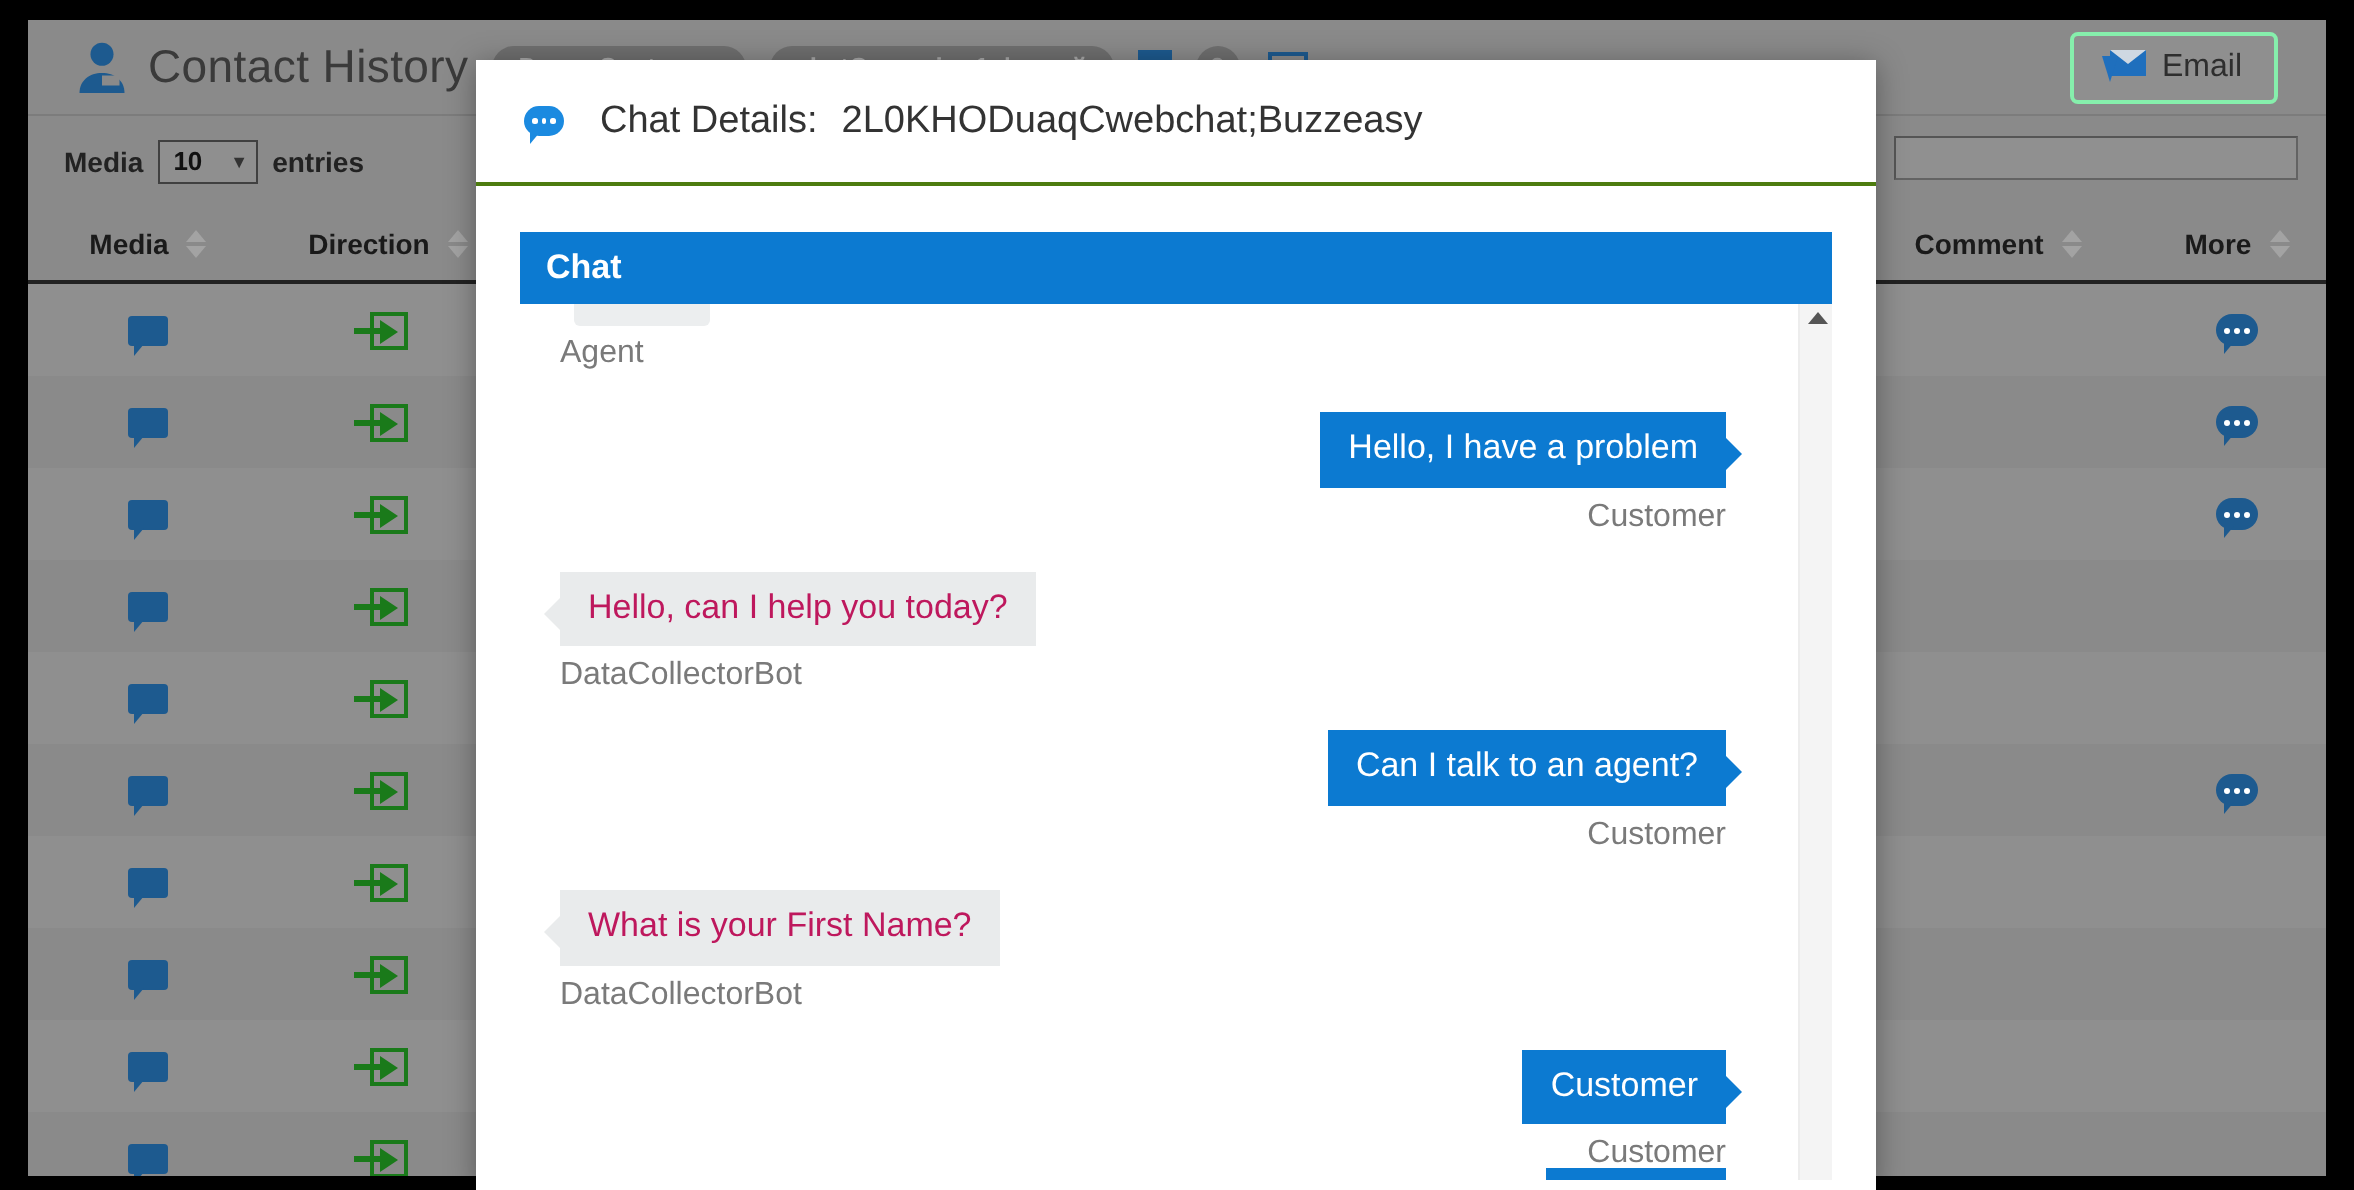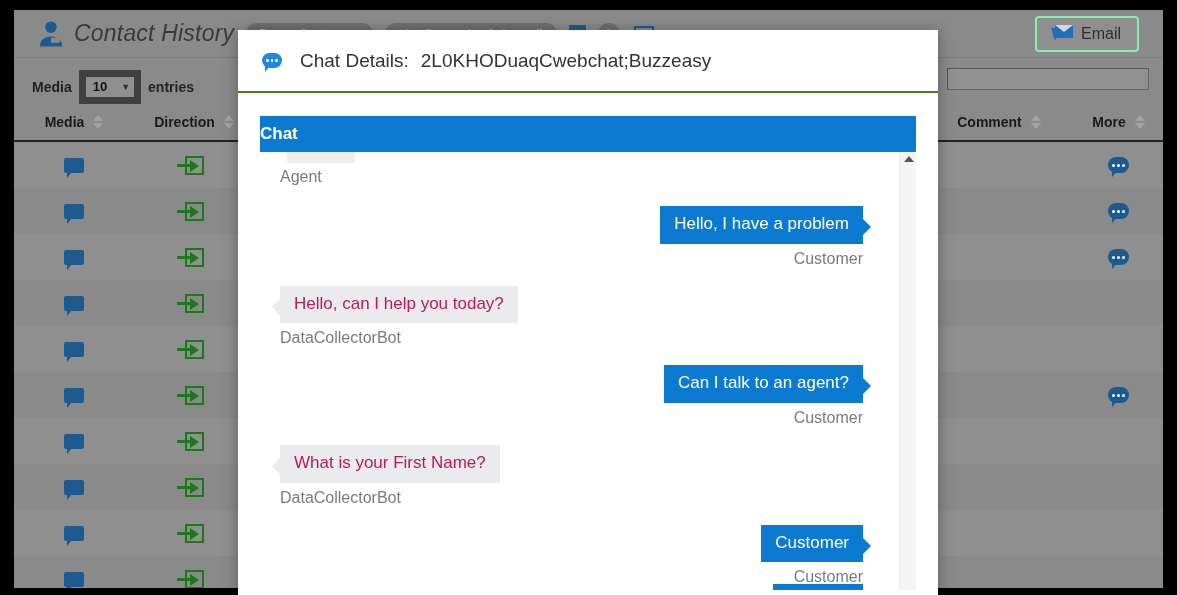--- a/index.html
+++ b/index.html
@@ -32,21 +32,21 @@
     position: absolute; left: 0; top: 0;
     width: 1149px; height: 48px;
     background: #8a8a8a;
     display: flex; align-items: center;
     padding: 0 12px;
     border-bottom: 1px solid #7c7c7c;
   }
   .user-icon { width: 30px; height: 30px; margin: 0 8px 0 10px; flex: 0 0 auto; }
   .page-title {
     font-size: 23px; color: #3a3a3a; font-weight: 400;
-    letter-spacing: .2px; white-space: nowrap; font-style: italic;
+    letter-spacing: .2px; white-space: nowrap;
   }
   .tag {
     margin-left: 12px;
     background: #6f6f6f; color: #a9a9a9;
     border-radius: 11px;
     padding: 3px 13px 4px 13px;
     font-size: 13px; font-weight: bold;
     white-space: nowrap;
   }
   .hdr-sq {
@@ -105,21 +105,21 @@
   .controls {
     position: absolute; left: 0; top: 48px;
     width: 1149px; height: 46px;
   }
   .show-entries {
     position: absolute; left: 18px; top: 12px;
     display: flex; align-items: center; gap: 7px;
     font-size: 14px; font-weight: bold; color: #222;
   }
   .sel-box {
-    border: 7px solid #404040;
+    border: 1px solid #404040;
     background: #8f8f8f;
     padding: 2px 4px 3px 7px;
     display: flex; align-items: center; gap: 14px;
     font-size: 13px; font-weight: bold; color: #111;
   }
   .sel-box .car { font-size: 9px; color: #333; }
   .search-wrap {
     position: absolute; right: 14px; top: 10px;
     display: flex; align-items: center; gap: 8px;
     font-size: 14px; font-weight: bold; color: #222;
@@ -222,20 +222,21 @@
     border-bottom: 6px solid transparent;
   }
   .mh-title { font-size: 19px; color: #333; display: flex; gap: 12px; }
   .mh-title .lbl { color: #333; }
   .mh-title .val { color: #333; text-align: right; }
 
   .chatbar {
     margin: 23px 22px 0 22px;
     height: 36px; background: #0c7ad1;
     display: flex; align-items: center;
+    padding-left: 13px;
     color: #fff; font-size: 17px; font-weight: bold;
   }
   .chatpane {
     position: relative;
     margin: 0 22px;
     height: 438px;
     overflow: hidden;
     background: #fff;
   }
   .msgs { position: relative; padding-right: 30px; }

